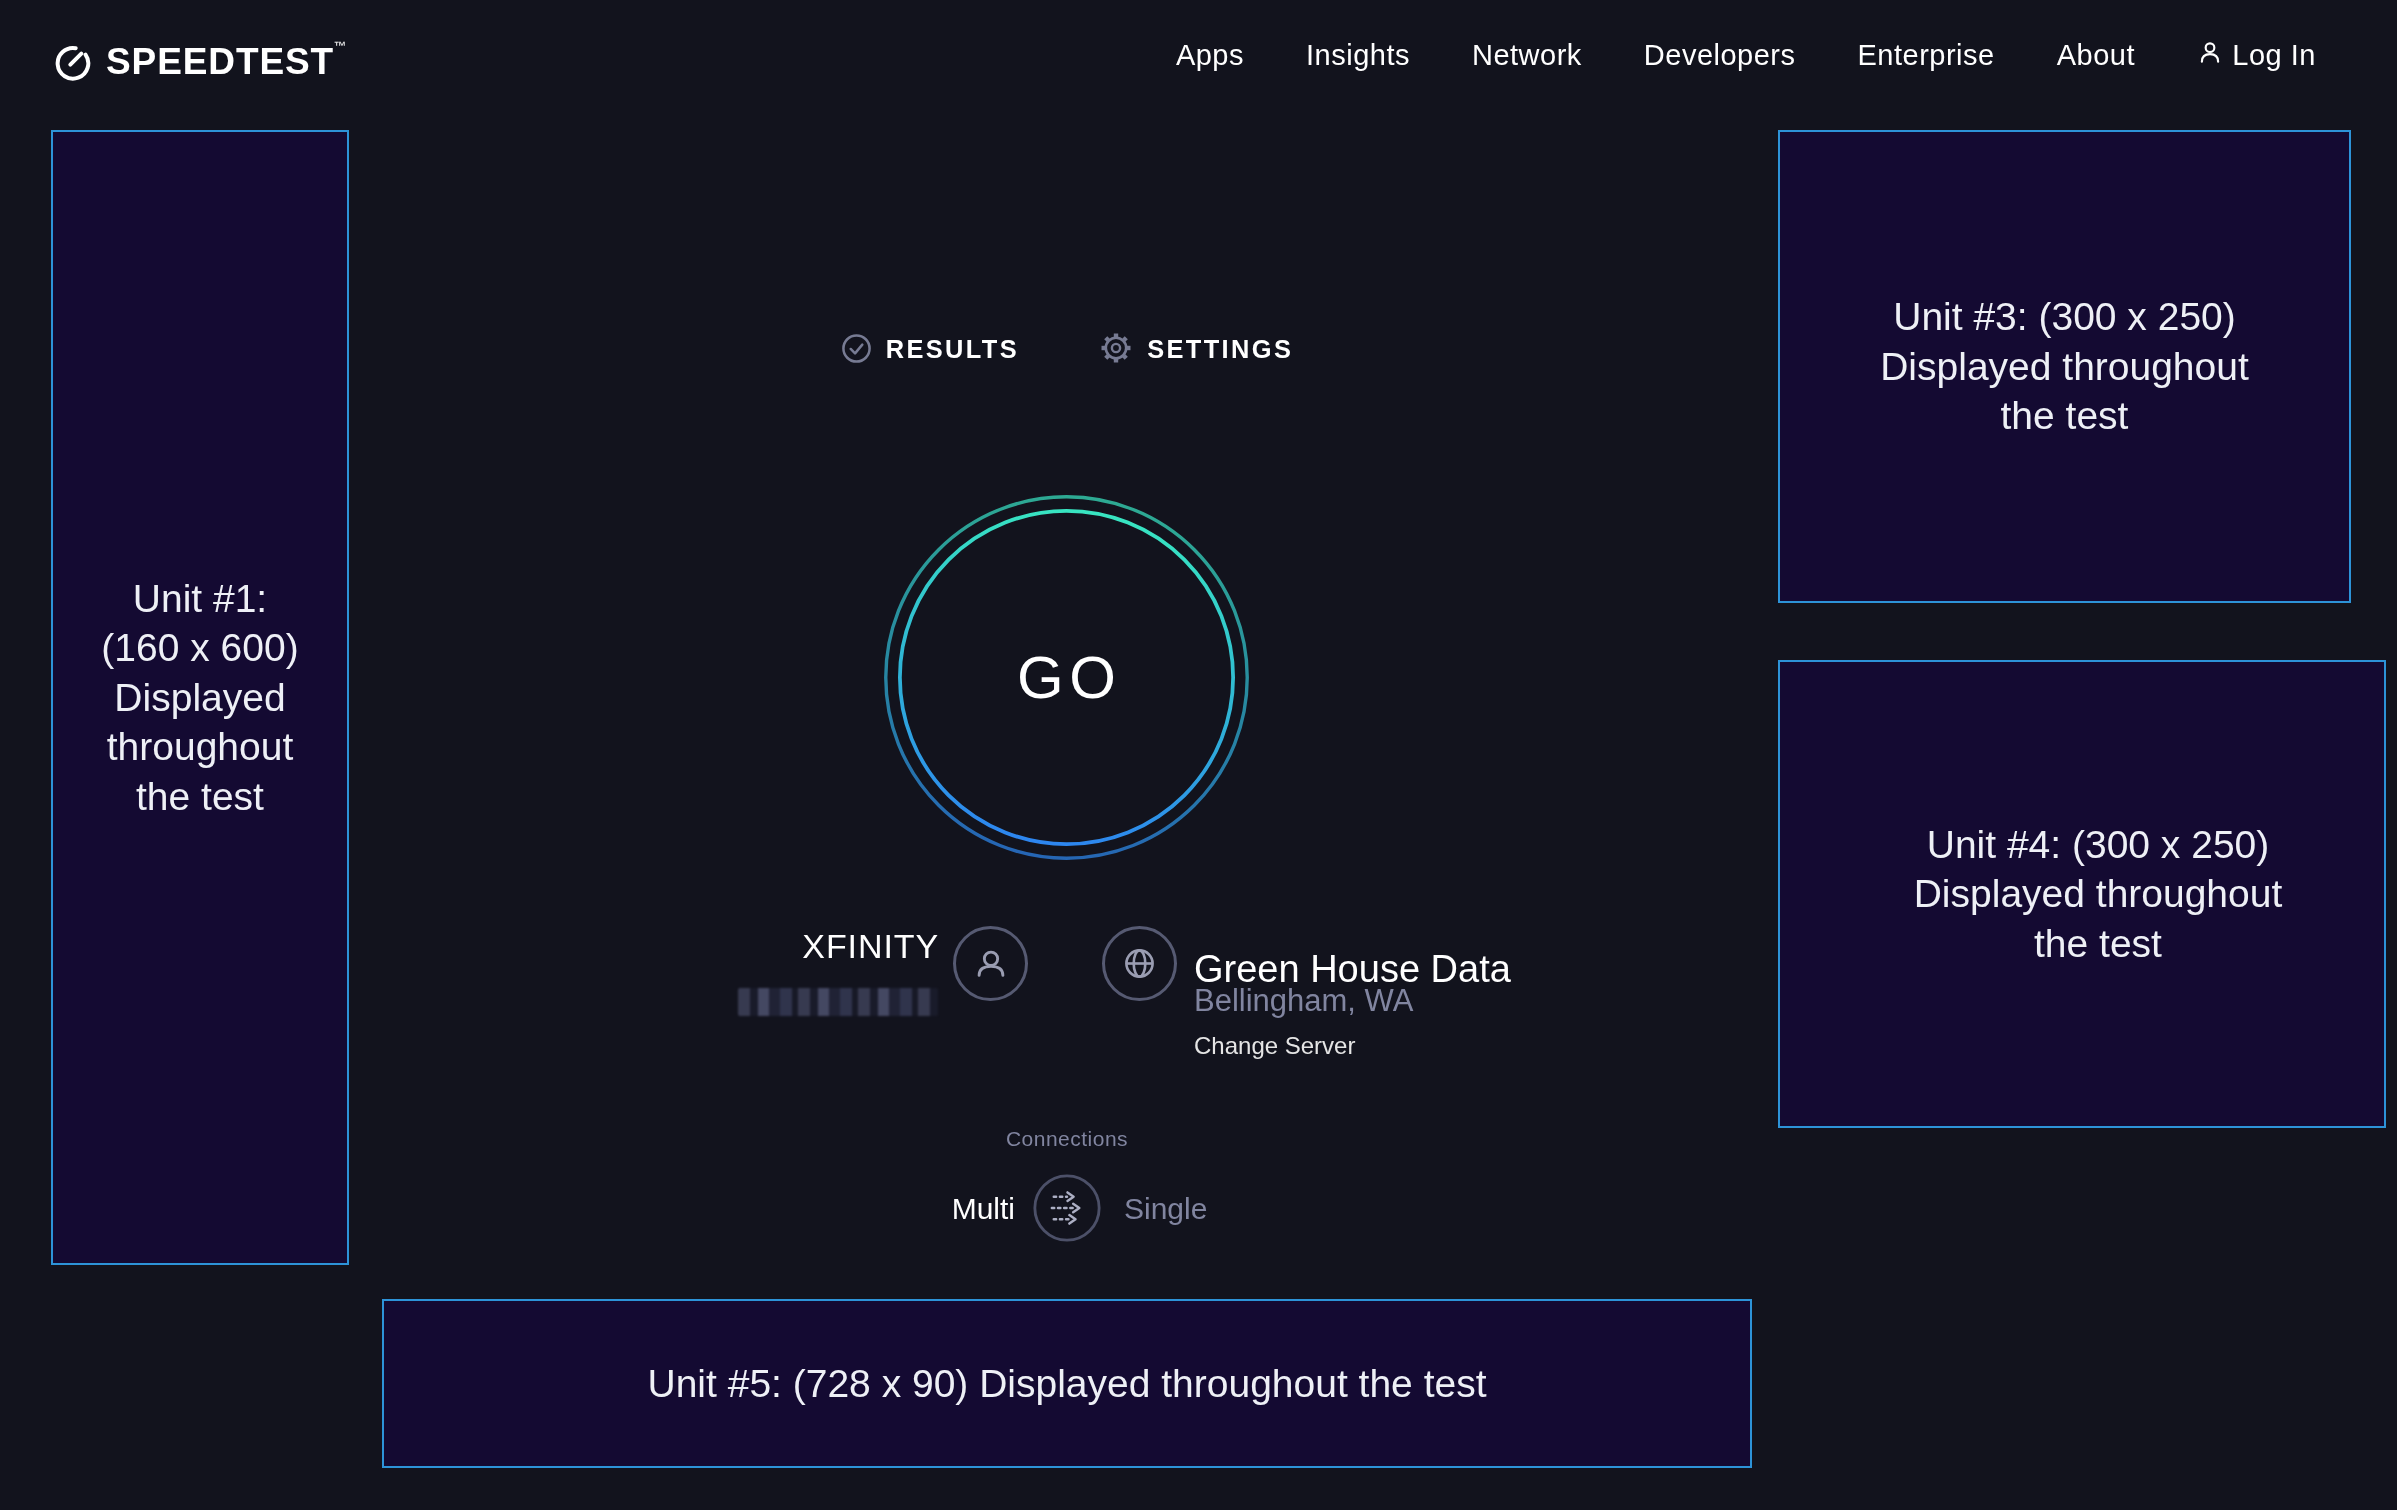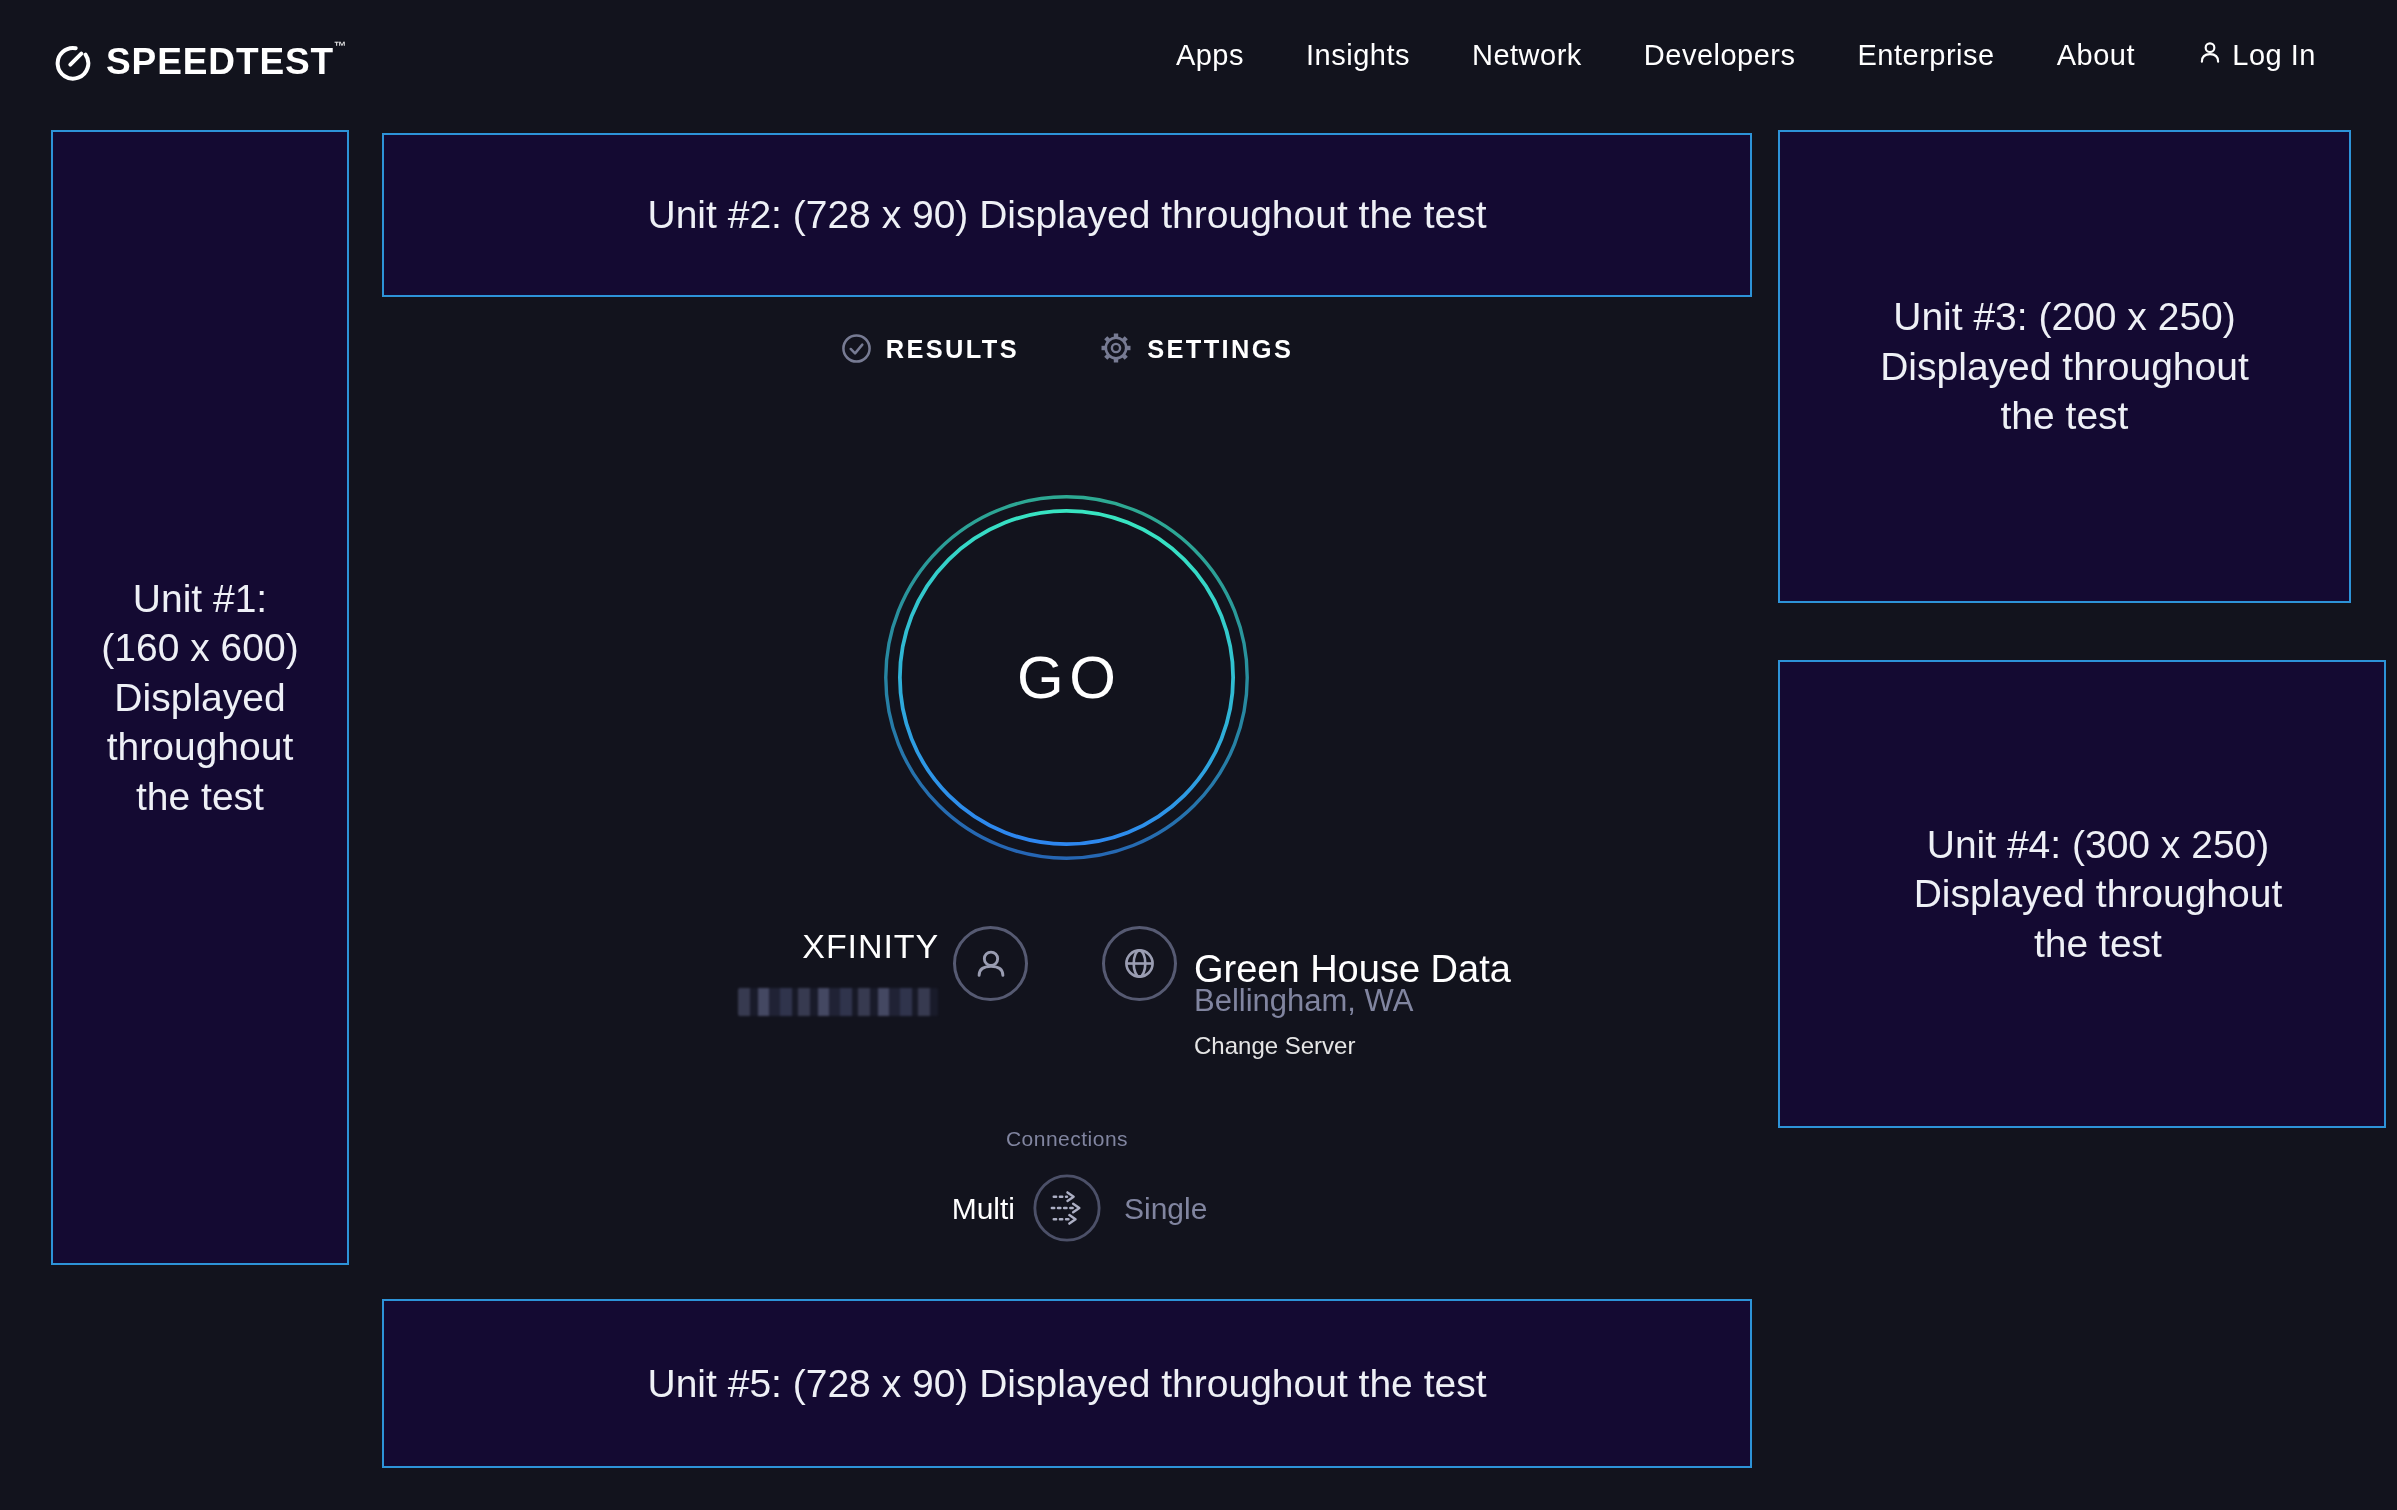--- a/index.html
+++ b/index.html
@@ -109,28 +109,23 @@
 
   <div class="ad" id="unit1">
     <div class="ad-text">
       <div>Unit #1:</div>
       <div>(160 x 600)</div>
       <div>Displayed</div>
       <div>throughout</div>
       <div>the test</div>
     </div>
   </div>
-  <div class="ad" id="unit2">
-    <div class="ad-text">
-      <div>Unit #2: (728 x 90) Displayed throughout the test</div>
-    </div>
-  </div>
   <div class="ad" id="unit3">
     <div class="ad-text">
-      <div>Unit #3: (200 x 250)</div>
+      <div>Unit #3: (300 x 250)</div>
       <div>Displayed throughout</div>
       <div>the test</div>
     </div>
   </div>
   <div class="ad" id="unit4">
     <div class="ad-text">
       <div>Unit #4: (300 x 250)</div>
       <div>Displayed throughout</div>
       <div>the test</div>
     </div>

